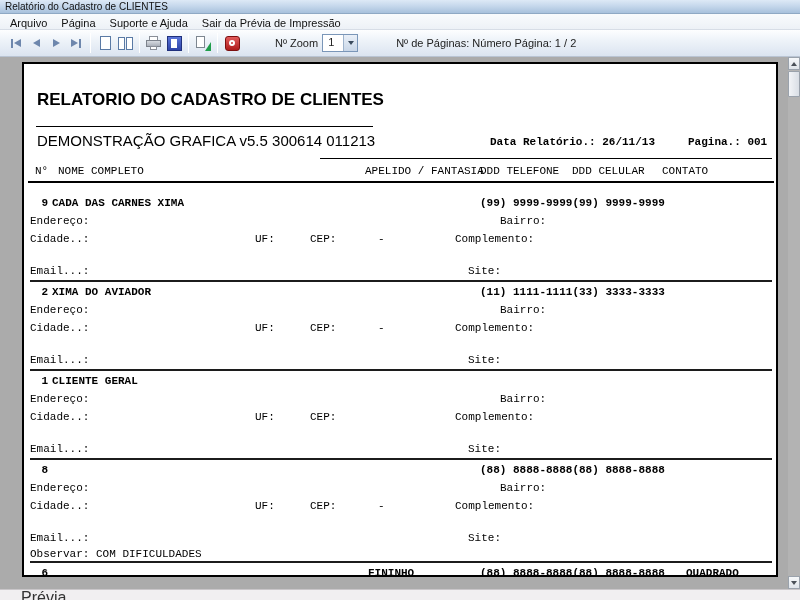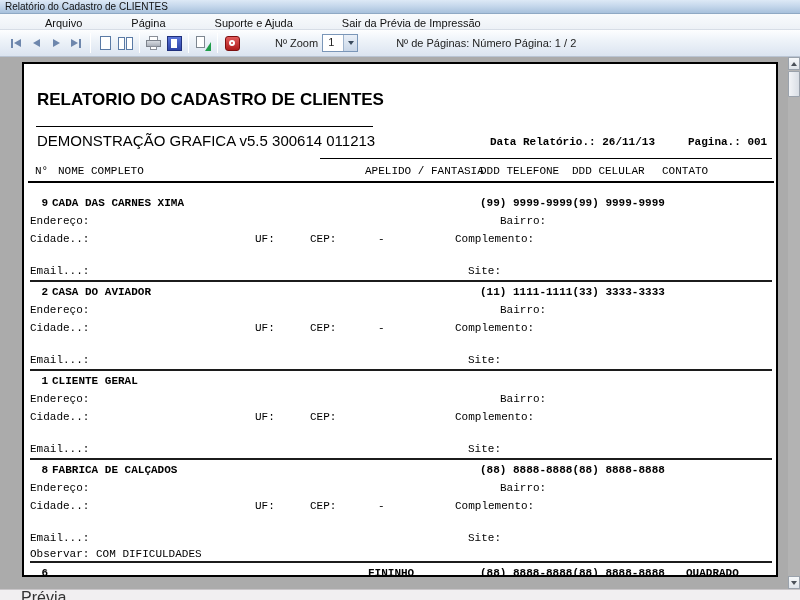--- a/index.html
+++ b/index.html
@@ -6,21 +6,21 @@
   html,body { width:800px; height:600px; overflow:hidden; background:#ababab;
     font-family:"Liberation Sans","DejaVu Sans",sans-serif; }
 
   
   .titlebar { height:14px; background:linear-gradient(180deg,#dde9f6 0%,#c6d8ec 45%,#a8c1dc 100%);
     border-bottom:1px solid #8fa9c4; display:flex; align-items:center; padding-left:5px;
     font-size:10px; color:#111; }
   .menubar { height:16px; background:linear-gradient(180deg,#f9fbfd,#edf1f6);
     border-bottom:1px solid #d7dde6; display:flex; align-items:center; padding-left:3px;
     font-size:11px; color:#111; }
-  .menu-item { padding:0 7px; height:14px; line-height:16px; cursor:default;margin-left:35px; }
+  .menu-item { padding:0 7px; height:14px; line-height:16px; cursor:default; }
 
   .toolbar { height:27px; background:linear-gradient(180deg,#fdfeff 0%,#eef3f9 40%,#dbe4f0 100%);
     border-bottom:1px solid #b9c4d3; display:flex; align-items:center; padding-left:6px;
     font-size:11px; color:#222; }
   .tbtn { width:18px; height:20px; display:flex; align-items:center; justify-content:center;
     margin:0 1px; border-radius:2px; }
   .tsep { width:1px; height:20px; background:#c2cbd8; border-right:1px solid #ffffff; margin:0 4px; }
 
   
   .arr { width:0; height:0; border-top:4px solid transparent; border-bottom:4px solid transparent; }
@@ -233,21 +233,21 @@
             <span class="f-compl">Complemento:</span>
           </div>
           <div class="rrow gap">
             <span class="f-email">Email...:</span>
             <span class="f-site">Site:</span>
           </div>
         </div>
         <div class="record">
           <div class="rrow">
             <span class="f-num">2</span>
-            <span class="f-nome">CASA DO AVIADOR</span>
+            <span class="f-nome">XIMA DO AVIADOR</span>
             <span class="f-phone">(11) 1111-1111(33) 3333-3333</span>
           </div>
           <div class="rrow">
             <span class="f-endereco">Endereço:</span>
             <span class="f-bairro">Bairro:</span>
           </div>
           <div class="rrow">
             <span class="f-cidade">Cidade..:</span>
             <span class="f-uf">UF:</span>
             <span class="f-cep">CEP:</span>
@@ -275,21 +275,20 @@
             <span class="f-compl">Complemento:</span>
           </div>
           <div class="rrow gap">
             <span class="f-email">Email...:</span>
             <span class="f-site">Site:</span>
           </div>
         </div>
         <div class="record">
           <div class="rrow">
             <span class="f-num">8</span>
-            <span class="f-nome">FABRICA DE CALÇADOS</span>
             <span class="f-phone">(88) 8888-8888(88) 8888-8888</span>
           </div>
           <div class="rrow">
             <span class="f-endereco">Endereço:</span>
             <span class="f-bairro">Bairro:</span>
           </div>
           <div class="rrow">
             <span class="f-cidade">Cidade..:</span>
             <span class="f-uf">UF:</span>
             <span class="f-cep">CEP:</span>

